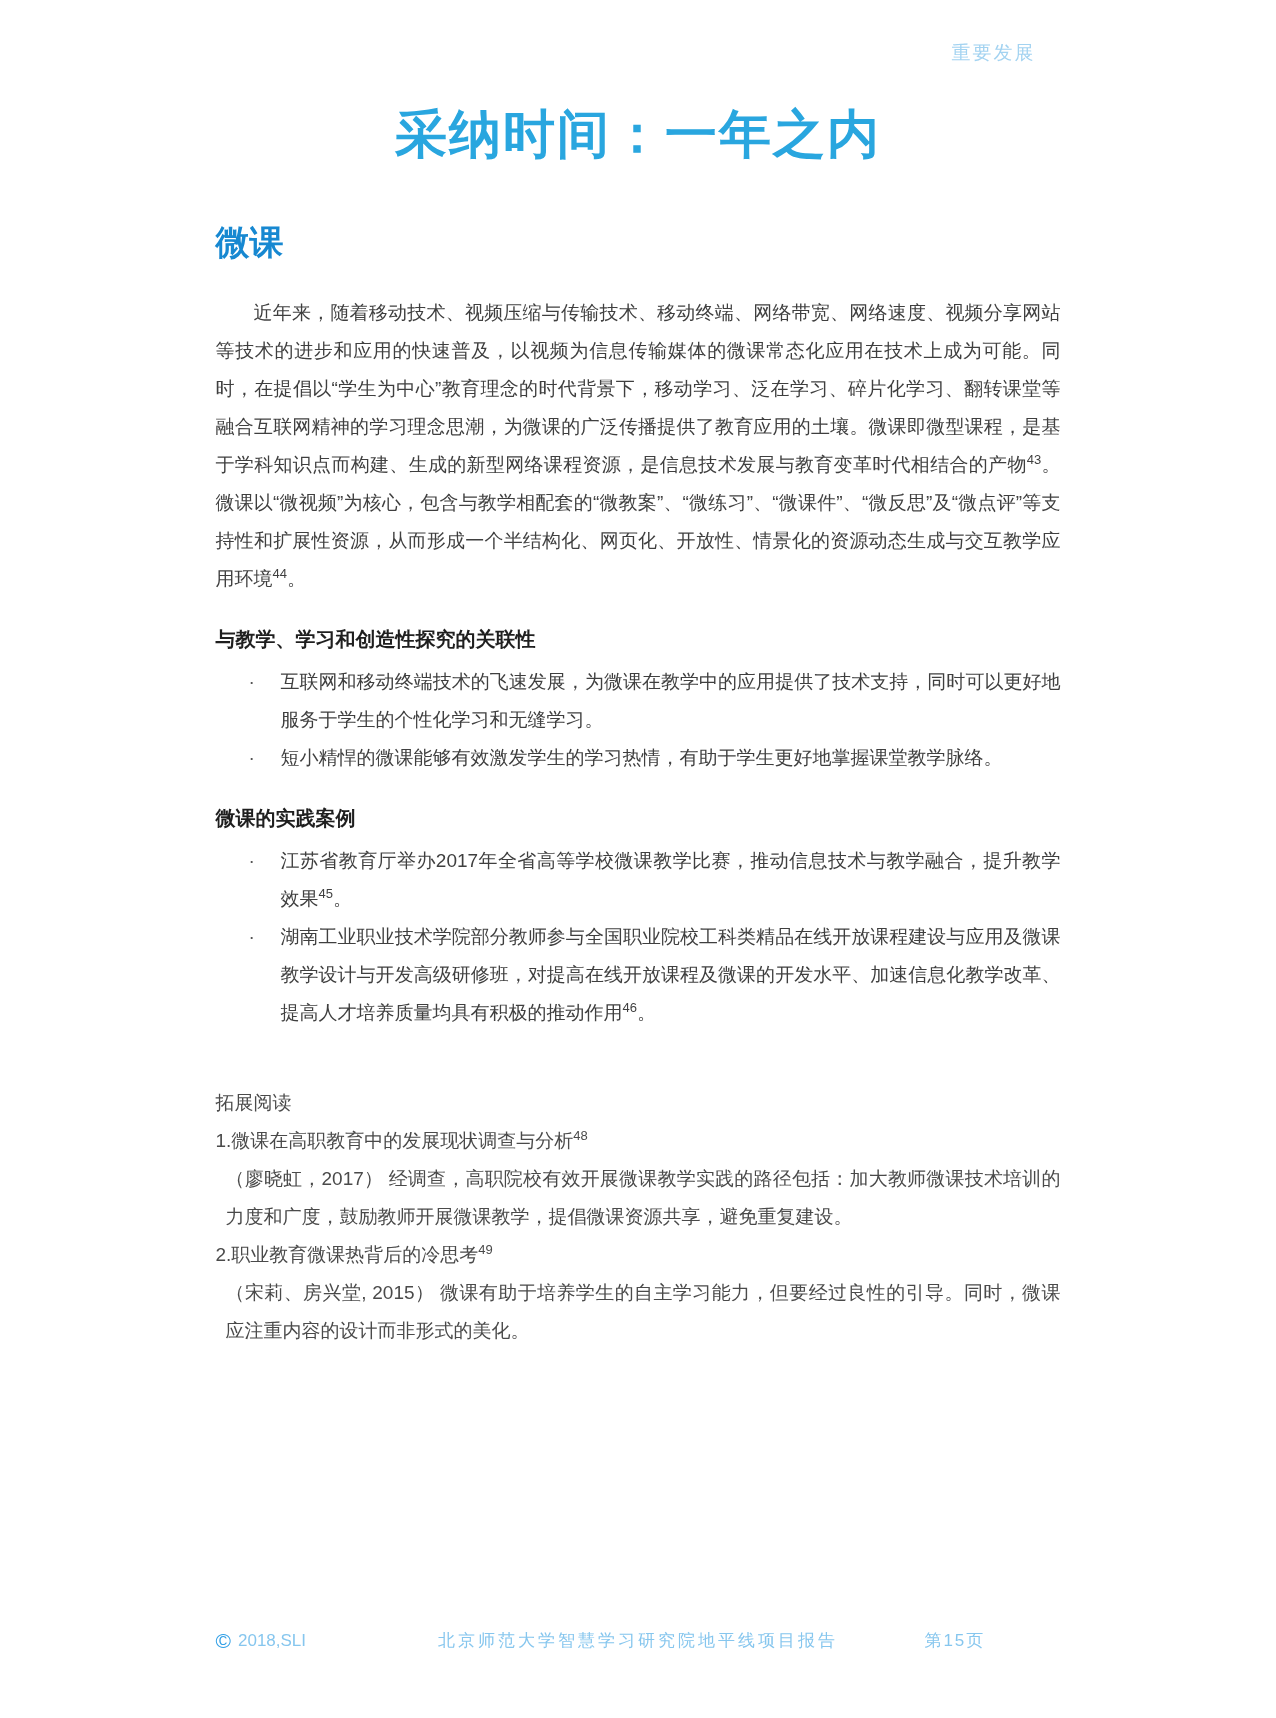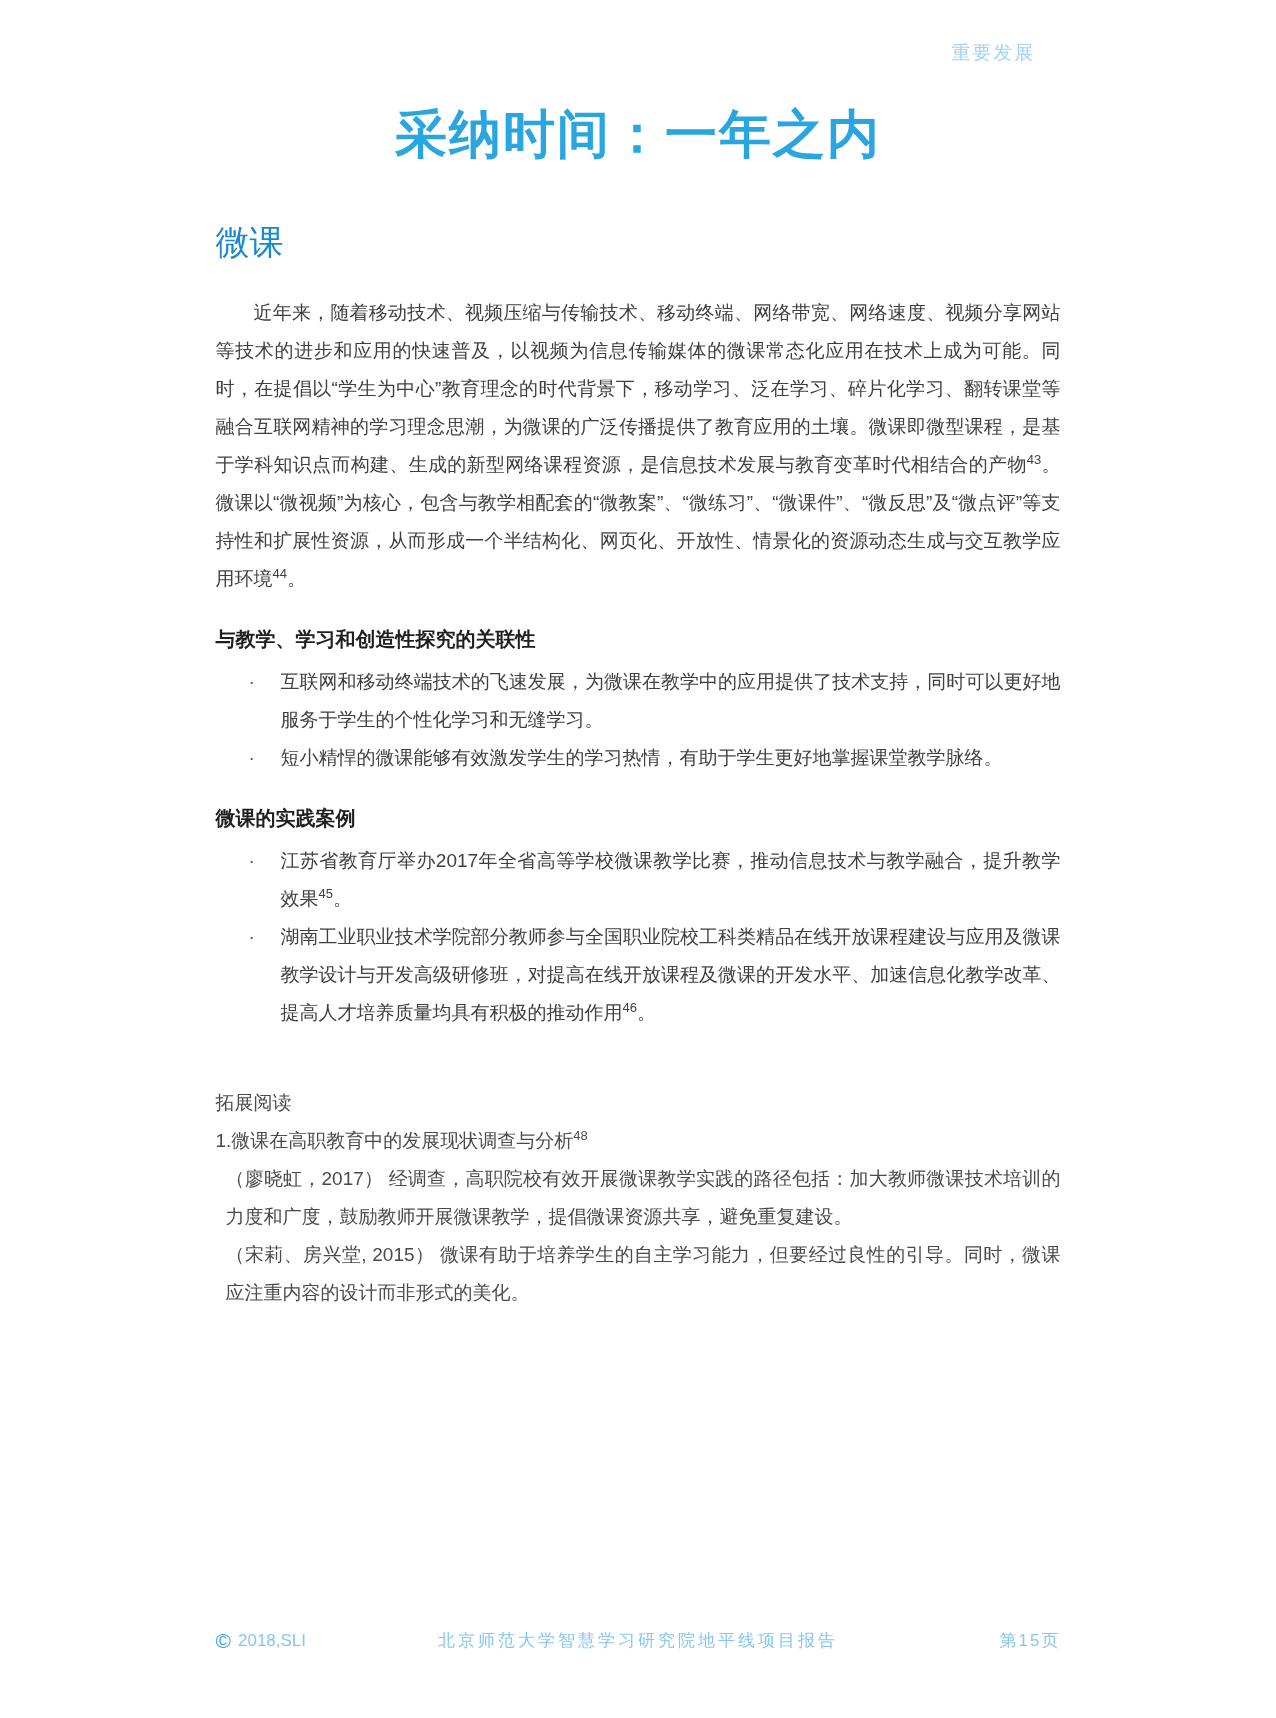--- a/index.html
+++ b/index.html
@@ -26,21 +26,21 @@
     padding-top: 100px;
     text-align: center;
     font-size: 52px;
     font-weight: 700;
     letter-spacing: 2px;
     color: #29a6df;
   }
   .section-title {
     margin-top: 50px;
     font-size: 34px;
-    font-weight: 400;
+    font-weight: 700;
     color: #1788d1;
   }
   .intro {
     margin-top: 28px;
     font-size: 19px;
     line-height: 38px;
     color: #3f3f3f;
     text-align: justify;
     text-indent: 2em;
   }
@@ -91,21 +91,21 @@
     left: 113px;
     right: 113px;
     bottom: 66px;
     display: flex;
     align-items: center;
     font-size: 17px;
     color: #86c6ee;
   }
   .footer-left { flex: 1; display: flex; align-items: center; gap: 7px; }
   .footer-center { flex: 2; text-align: center; letter-spacing: 3px; }
-  .footer-right { flex: 1; text-align: right; letter-spacing: 2px; }
+  .footer-right { flex: 1; text-align: center; letter-spacing: 2px; }
   .copyright-icon { color: #33a0e6; font-size: 21px; line-height: 1; }
 </style>
 </head>
 <body>
 
 <div class="page">
 
   <div class="header-tag">重要发展</div>
 
   <div class="content">
@@ -127,20 +127,21 @@
 
     <ul class="bullets">
       <li class="bullet-dot"><span>江苏省教育厅举办2017年全省高等学校微课教学比赛，推动信息技术与教学融合，提升教学效果</span><sup>45</sup><span>。</span></li>
       <li class="bullet-dot"><span>湖南工业职业技术学院部分教师参与全国职业院校工科类精品在线开放课程建设与应用及微课教学设计与开发高级研修班，对提高在线开放课程及微课的开发水平、加速信息化教学改革、提高人才培养质量均具有积极的推动作用</span><sup>46</sup><span>。</span></li>
     </ul>
 
     <div class="reading">
       <div>拓展阅读</div>
       <div class="reading-item-title"><span>1.微课在高职教育中的发展现状调查与分析</span><sup>48</sup></div>
       <div class="reading-item-body">（廖晓虹，2017） 经调查，高职院校有效开展微课教学实践的路径包括：加大教师微课技术培训的力度和广度，鼓励教师开展微课教学，提倡微课资源共享，避免重复建设。</div>
+      <div class="reading-item-title"><span>2.职业教育微课热背后的冷思考</span><sup>49</sup></div>
       <div class="reading-item-body">（宋莉、房兴堂, 2015） 微课有助于培养学生的自主学习能力，但要经过良性的引导。同时，微课应注重内容的设计而非形式的美化。</div>
     </div>
 
   </div>
 
   <div class="footer">
     <div class="footer-left">
       <span class="copyright-icon">©</span>
       <span>2018,SLI</span>
     </div>

